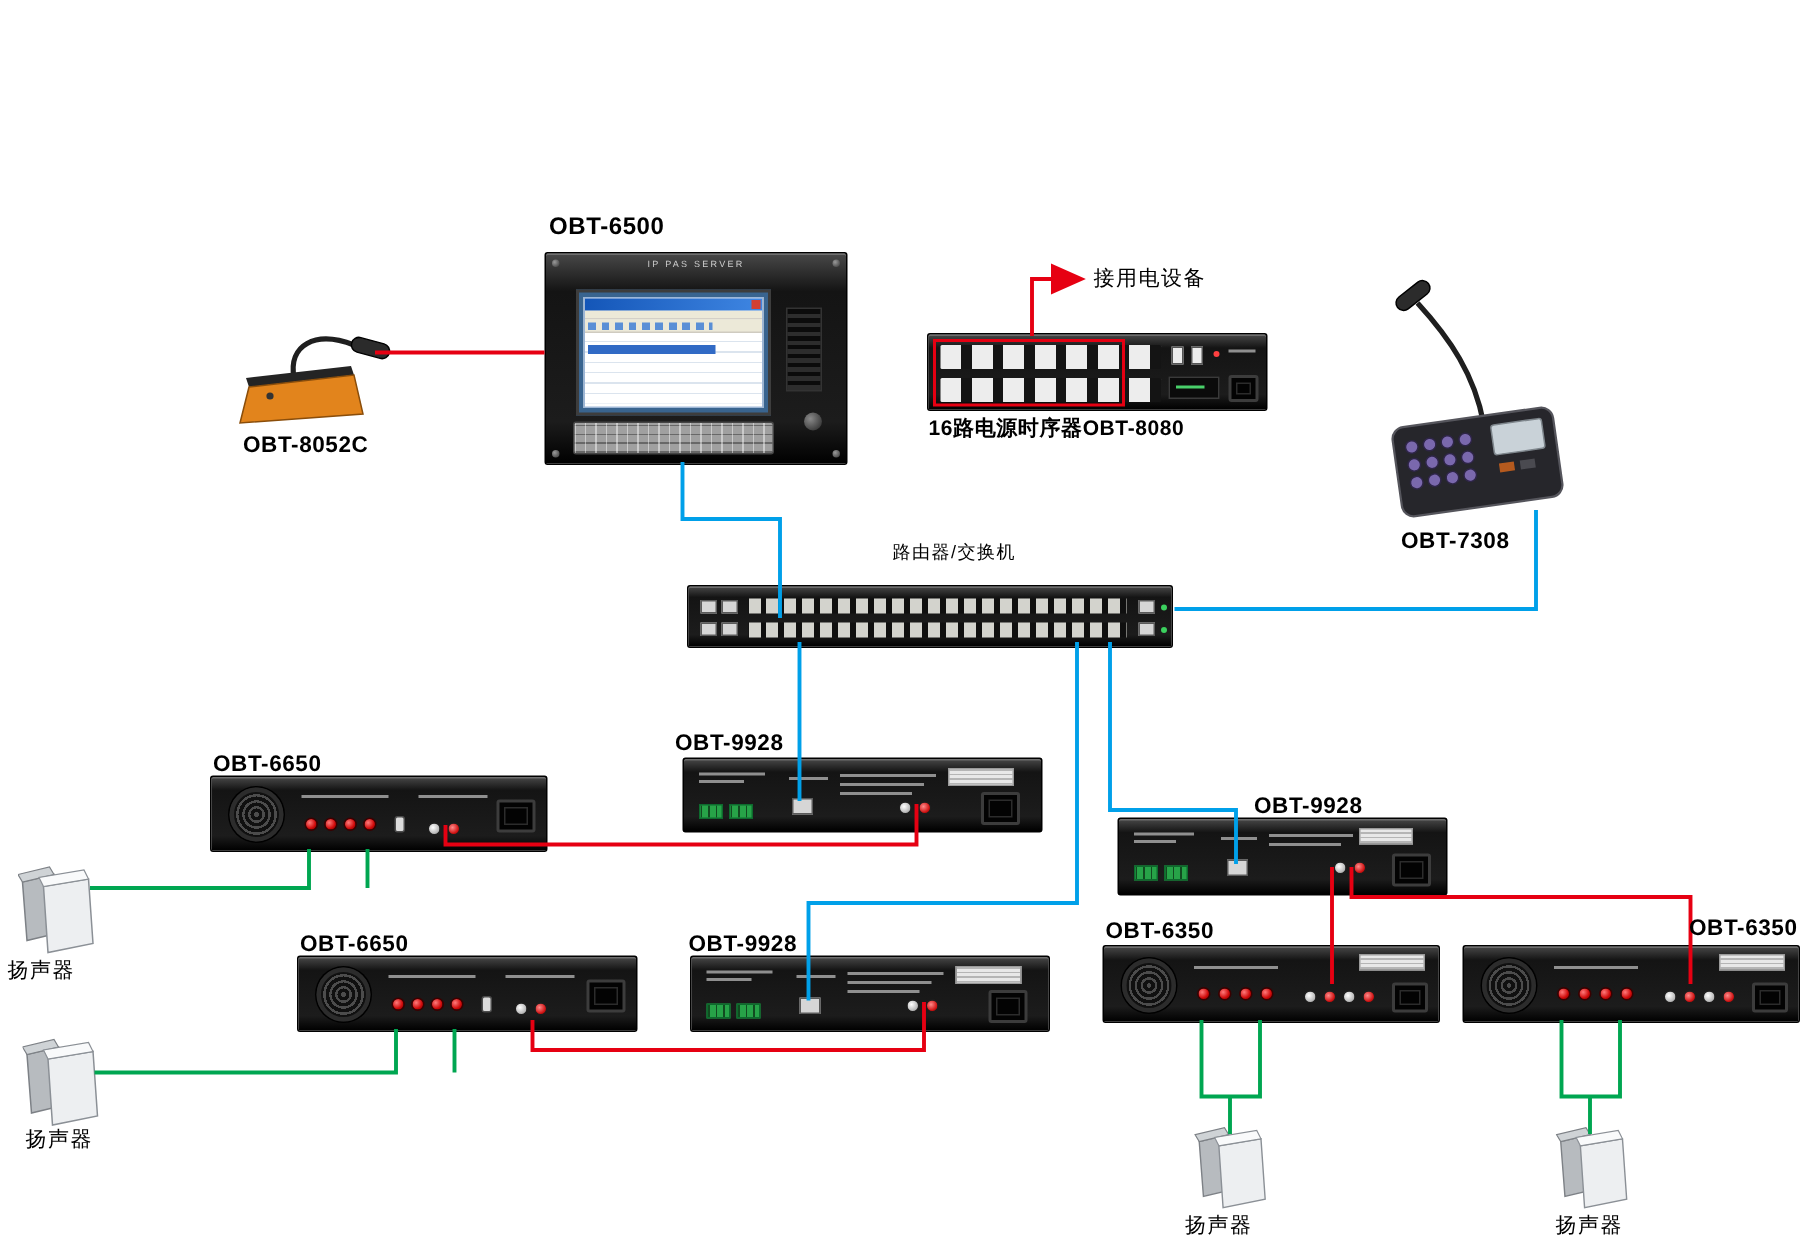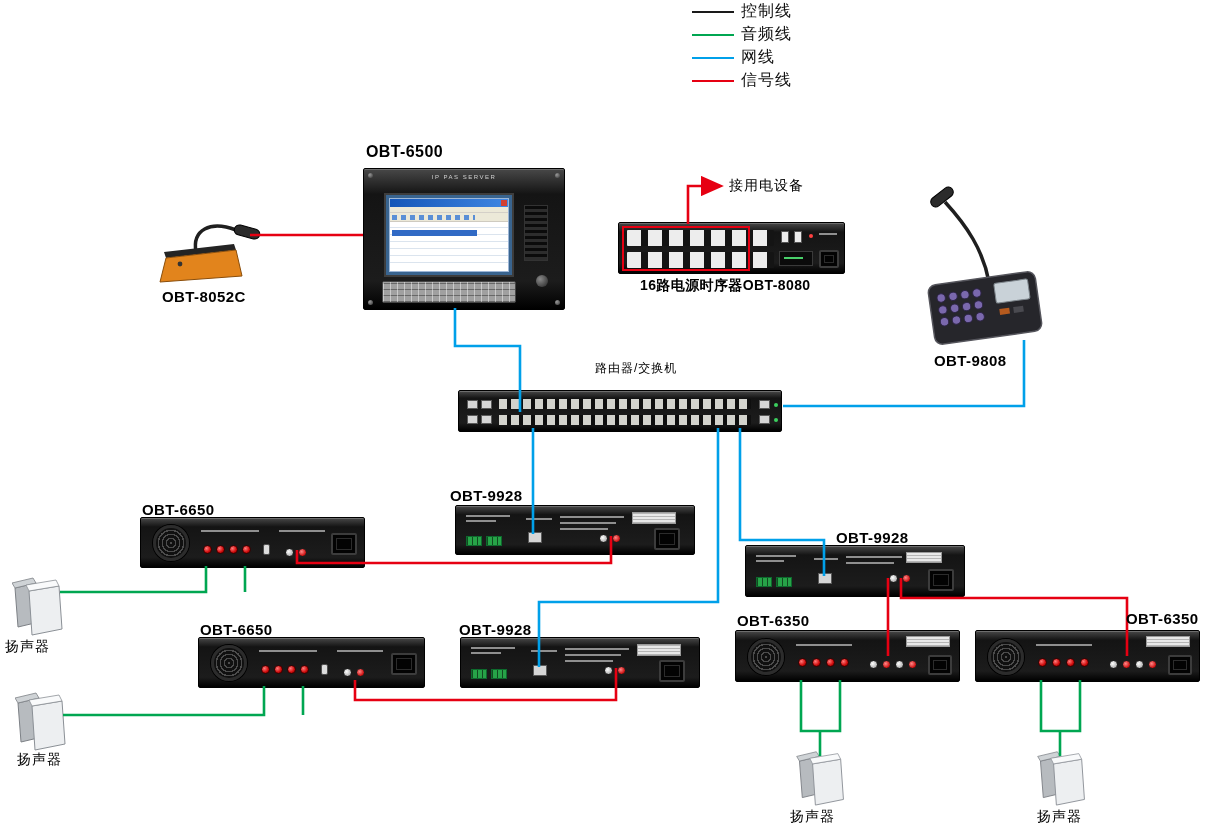--- a/index.html
+++ b/index.html
@@ -95,38 +95,20 @@
     <polyline points="206,566 206,592 60,592" stroke="#00a651"></polyline>
     <polyline points="245,566 245,592" stroke="#00a651"></polyline>
     <polyline points="264,686 264,715 63,715" stroke="#00a651"></polyline>
     <polyline points="303,686 303,715" stroke="#00a651"></polyline>
     <polyline points="801,680 801,731 840,731 840,680" stroke="#00a651"></polyline>
     <polyline points="820,731 820,756" stroke="#00a651"></polyline>
     <polyline points="1041,680 1041,731 1080,731 1080,680" stroke="#00a651"></polyline>
     <polyline points="1060,731 1060,756" stroke="#00a651"></polyline>
   </svg>
 
-  <div class="legend">
-    <div class="legend-row">
-      <div class="lg-line" style="background: rgb(26, 26, 26);"></div>
-      <div class="lg-text">控制线</div>
-    </div>
-    <div class="legend-row">
-      <div class="lg-line" style="background: rgb(0, 166, 81);"></div>
-      <div class="lg-text">音频线</div>
-    </div>
-    <div class="legend-row">
-      <div class="lg-line" style="background: rgb(0, 160, 233);"></div>
-      <div class="lg-text">网线</div>
-    </div>
-    <div class="legend-row">
-      <div class="lg-line" style="background: rgb(230, 0, 18);"></div>
-      <div class="lg-text">信号线</div>
-    </div>
-  </div>
 
   <div class="device rack" style="left:363px;top:168px;width:202px;height:142px;">
     <div class="screw" style="left:4px;top:4px;"></div>
     <div class="screw" style="right:4px;top:4px;"></div>
     <div class="screw" style="left:4px;bottom:4px;"></div>
     <div class="screw" style="right:4px;bottom:4px;"></div>
     <div class="server-brand">IP PAS SERVER</div>
     <div class="server-screen">
       <div class="scr-win">
         <div class="scr-title"></div>
@@ -341,23 +323,23 @@
     <svg width="50" height="58" viewBox="0 0 52 62">
       <polygon points="3,14 24,9 27,48 6,53" fill="#b7bbbf" stroke="#7d8186" stroke-width="1"></polygon>
       <polygon points="3,14 24,9 21,4 0,9" fill="#cfd3d6" stroke="#7d8186" stroke-width="0.8"></polygon>
       <polygon points="17,17 47,12 50,55 20,61" fill="#edeff1" stroke="#8b9096" stroke-width="1"></polygon>
       <polygon points="17,17 47,12 44,6 14,11" fill="#f9fafb" stroke="#8b9096" stroke-width="0.8"></polygon>
     </svg>
   </div>
 
   <div class="label bold" style="left:366px;top:143px;font-size:16px;">OBT-6500</div>
   <div class="label bold" style="left:162px;top:288px;">OBT-8052C</div>
-  <div class="label bold small" style="left:640px;top:277px;font-weight:bold;">16路电源时序器OBT-8080</div>
+  <div class="label bold small" style="left:619px;top:277px;font-weight:bold;">16路电源时序器OBT-8080</div>
   <div class="label cn small" style="left:729px;top:177px;">接用电设备</div>
-  <div class="label bold" style="left:934px;top:352px;">OBT-9808</div>
+  <div class="label bold" style="left:934px;top:352px;">OBT-7308</div>
   <div class="label cn" style="left:595px;top:360px;">路由器/交换机</div>
   <div class="label bold" style="left:142px;top:501px;">OBT-6650</div>
   <div class="label bold" style="left:450px;top:487px;">OBT-9928</div>
   <div class="label bold" style="left:836px;top:529px;">OBT-9928</div>
   <div class="label bold" style="left:200px;top:621px;">OBT-6650</div>
   <div class="label bold" style="left:459px;top:621px;">OBT-9928</div>
   <div class="label bold" style="left:737px;top:612px;">OBT-6350</div>
   <div class="label bold" style="left:1126px;top:610px;">OBT-6350</div>
   <div class="label cn small" style="left:5px;top:638px;">扬声器</div>
   <div class="label cn small" style="left:17px;top:751px;">扬声器</div>

